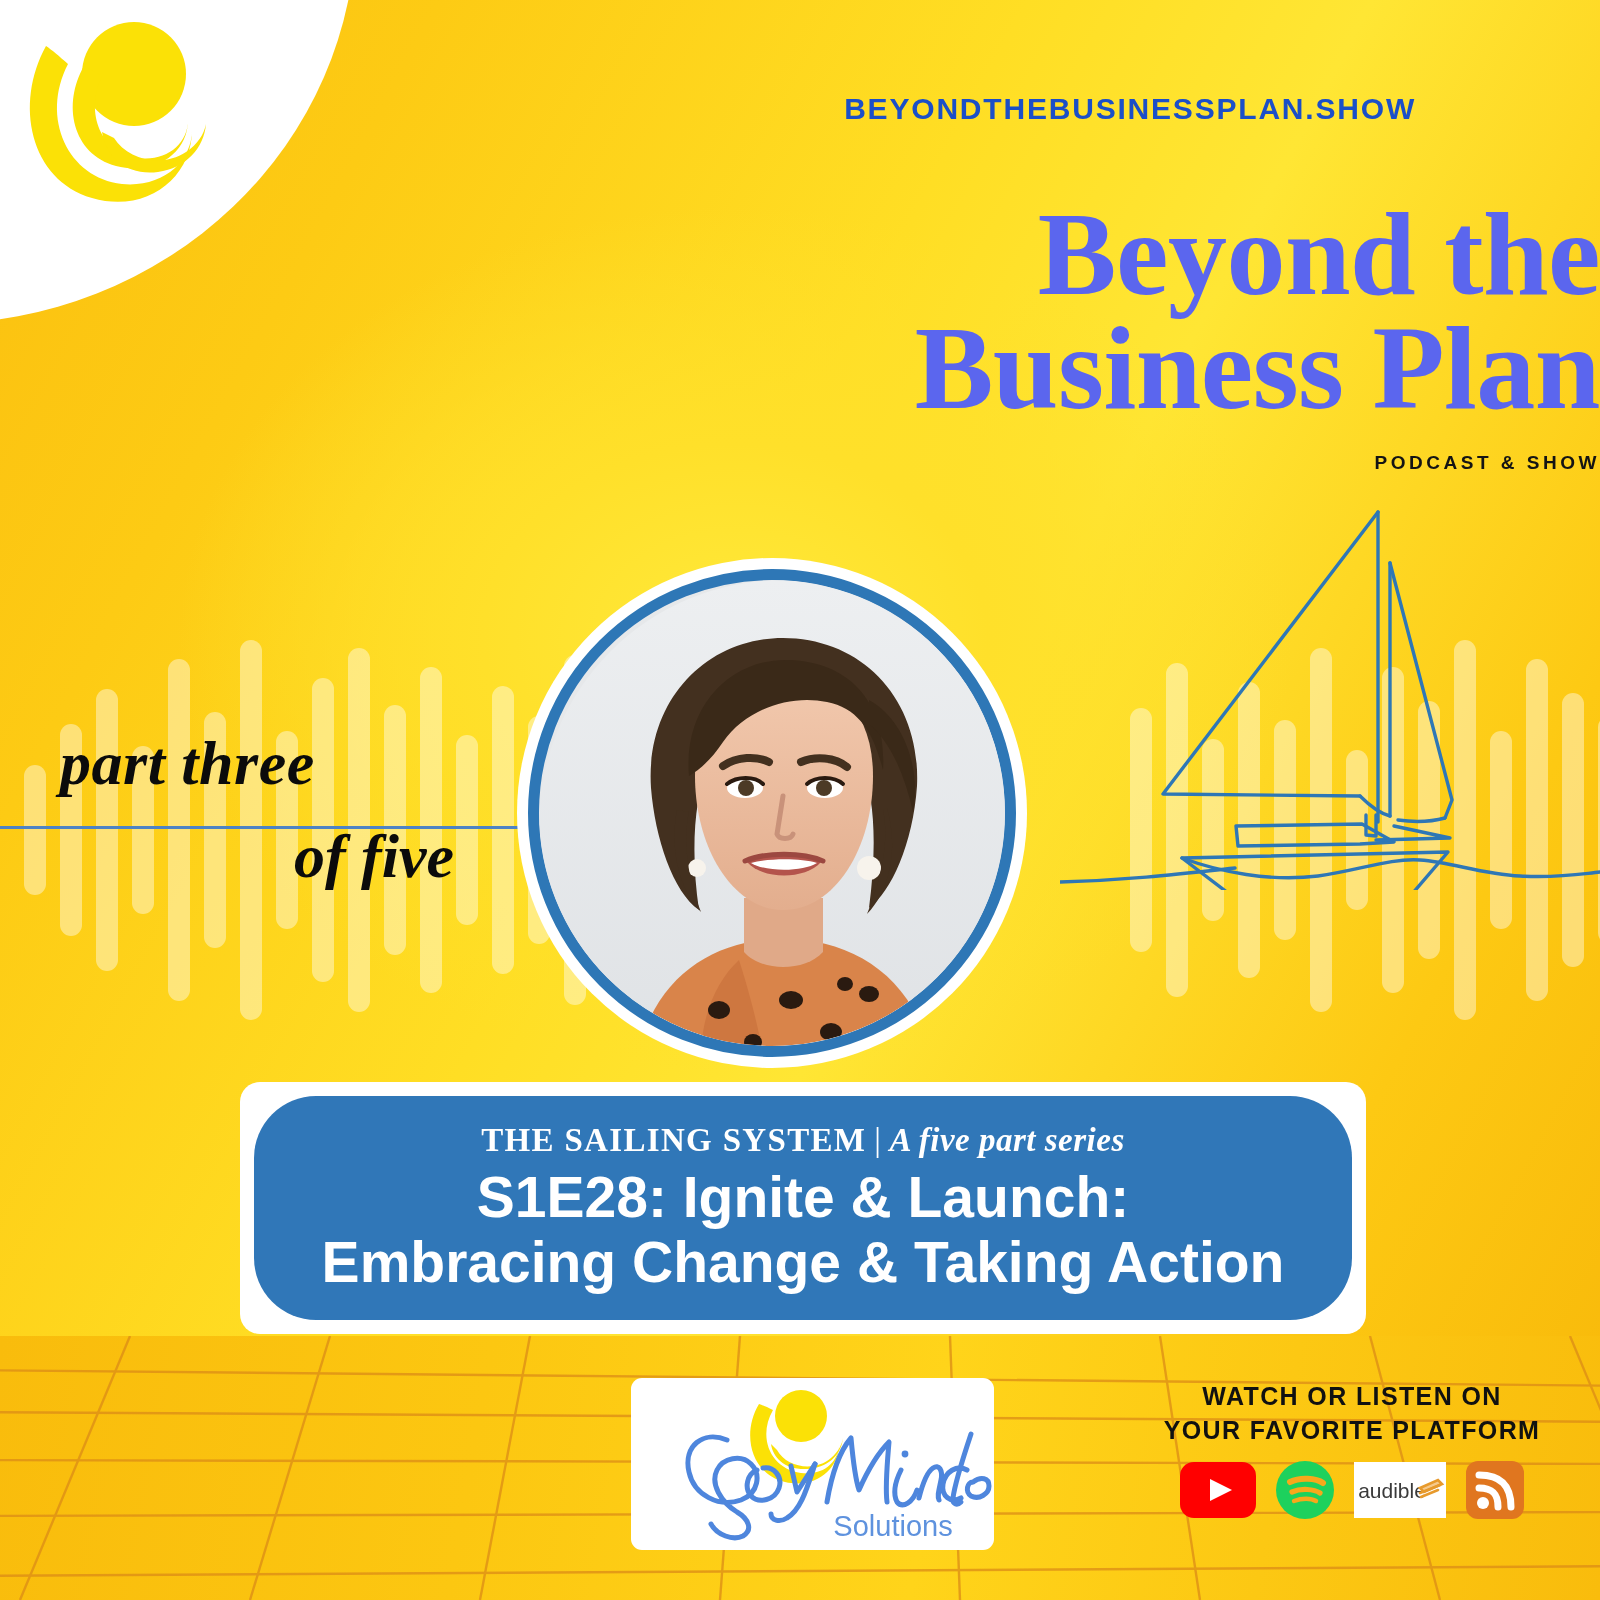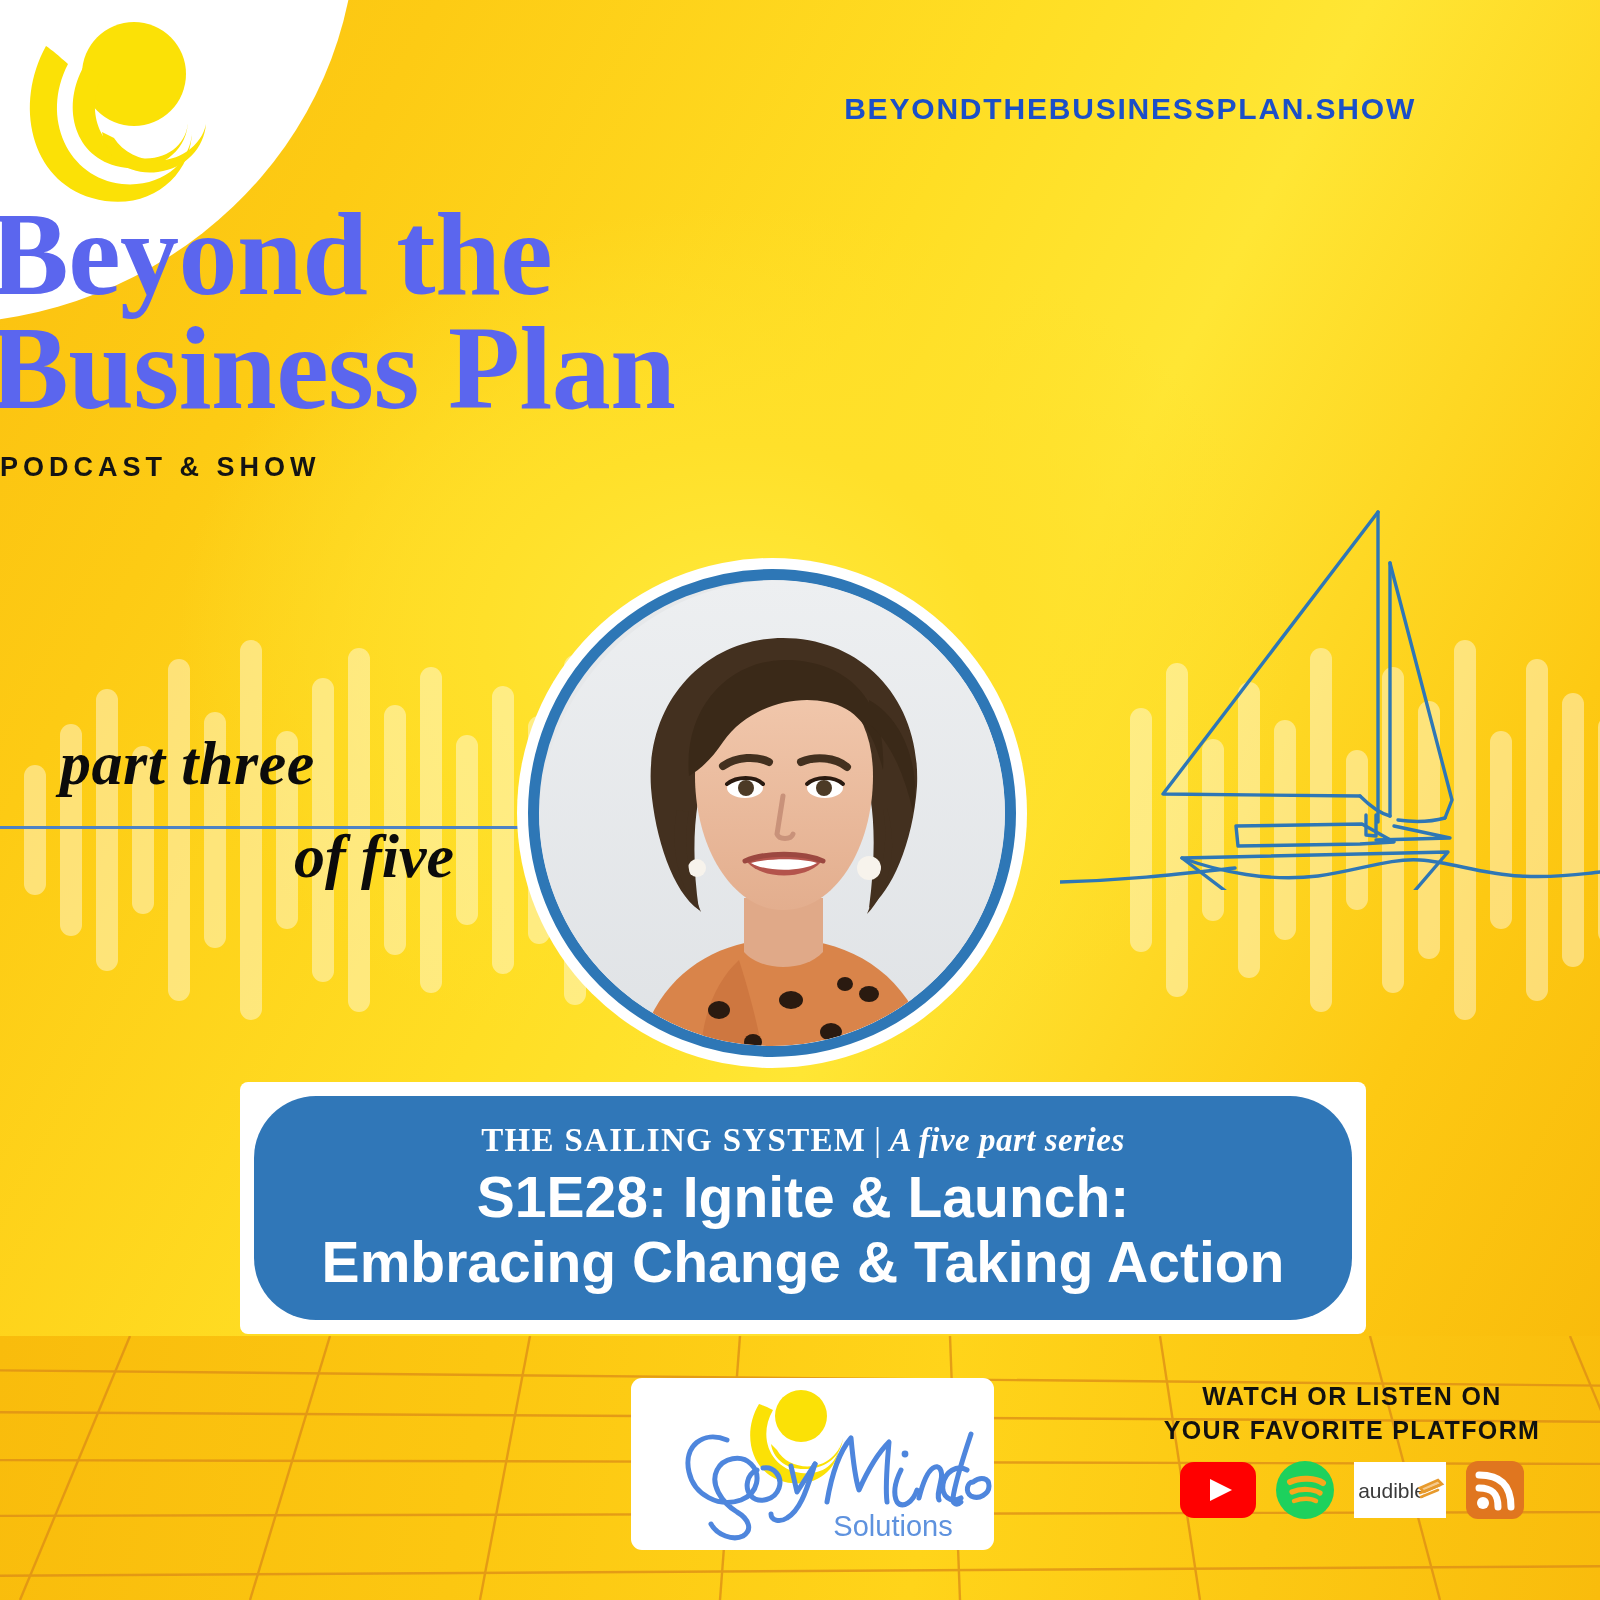--- a/index.html
+++ b/index.html
@@ -30,33 +30,33 @@
   #sun-badge svg{position:absolute;left:70px;top:88px;}
 
   
   #site-url{
     position:absolute;right:184px;top:92px;
     font-size:30px;font-weight:700;letter-spacing:.06em;
     color:#1B4FC8;white-space:nowrap;
   }
 
   
-  #title-block{position:absolute;left:0;top:196px;width:1600px;text-align:left;}
+  #title-block{position:absolute;left:0;top:196px;width:1600px;text-align:right;}
   .title-line{
     font-family:"Liberation Serif",serif;font-weight:700;
     color:#5B66EE;font-size:118px;line-height:1.0;letter-spacing:-0.5px;
   }
   #title-line-1{margin-left:-10px;}
   #title-line-2{margin-left:-10px;margin-top:-4px;}
   #tagline{
     font-size:27px;font-weight:700;letter-spacing:.125em;color:#101010;
     margin:-6px 0 -2px 0;
   }
   #podcast-kicker{
-    font-size:27px;font-weight:700;letter-spacing:.185em;color:#141414;
+    font-size:19px;font-weight:700;letter-spacing:.185em;color:#141414;
     margin-top:24px;
   }
 
   
   #part-rule{position:absolute;left:0;top:826px;width:520px;height:3px;background:#4E83C4;}
   #part-label{position:absolute;left:60px;top:728px;width:420px;color:#0b0b0b;
     font-family:"Liberation Serif",serif;font-style:italic;font-weight:700;}
   #part-line-1{font-size:62px;letter-spacing:.5px;}
   #part-line-2{font-size:62px;text-align:right;padding-right:26px;margin-top:22px;}
 
@@ -71,21 +71,21 @@
   #portrait-ring{
     position:absolute;inset:11px;border-radius:50%;border:11px solid #2E77B6;box-sizing:border-box;
     overflow:hidden;background:#E6E8EA;
   }
   #portrait-photo{position:absolute;inset:0;overflow:hidden;border-radius:50%;}
   #portrait-photo svg{position:absolute;left:0;top:0;}
 
   
   #episode-wrap{
     position:absolute;left:240px;top:1082px;width:1126px;height:252px;
-    background:#fff;border-radius:8px;box-sizing:border-box;padding:14px;
+    background:#fff;border-radius:20px;box-sizing:border-box;padding:14px;
   }
   #episode-banner{
     width:100%;height:100%;background:#3077B8;border-radius:62px;
     display:flex;flex-direction:column;align-items:center;justify-content:center;box-sizing:border-box;
   }
   #series-line{
     color:#fff;font-family:"Liberation Serif",serif;font-size:33px;letter-spacing:.5px;
     white-space:nowrap;margin-bottom:6px;
   }
   #series-line .sep{padding:0 8px;font-weight:300;}

